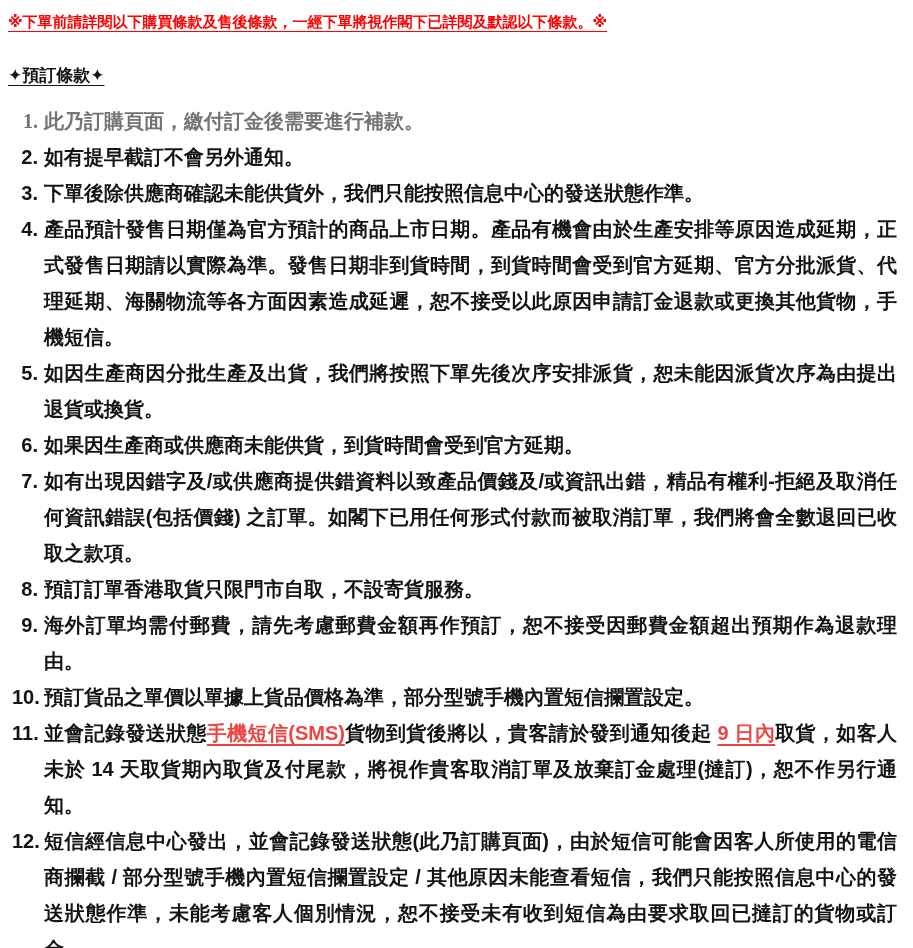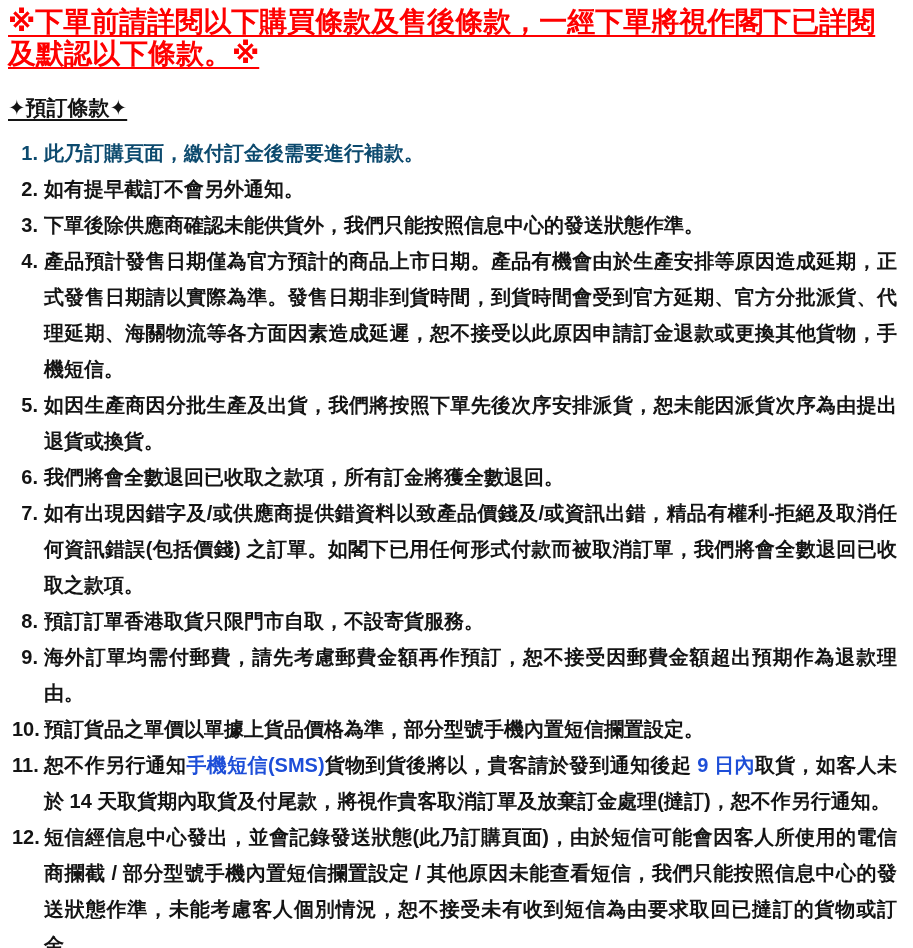--- a/index.html
+++ b/index.html
@@ -9,29 +9,29 @@
     font-family: "Liberation Sans", "DejaVu Sans", sans-serif;
     font-weight: bold;
     color: #141414;
   }
   .page {
     width: 913px;
     min-height: 948px;
     padding: 6px 16px 12px 6px;
   }
   .header-notice {
-    font-size: 28px;
+    font-size: 15px;
     line-height: 32px;
     color: #ff0000;
     text-decoration: underline;
     text-underline-offset: 4px;
     margin-left: 2px;
   }
   .section-title {
-    font-size: 21px;
+    font-size: 17px;
     line-height: 32px;
     margin-top: 22px;
     margin-left: 2px;
     color: #141414;
     text-decoration: underline;
     text-underline-offset: 4px;
     display: inline-block;
   }
   ol.terms {
     list-style: none;
@@ -48,23 +48,24 @@
     text-align: justify;
   }
   ol.terms li::before {
     content: counter(term) ".";
     position: absolute;
     left: 0;
     top: 0;
     width: 26px;
     text-align: right;
   }
-  ol.terms li.red { color: #0c4a6e; }
+  ol.terms li.red { color: #737373; font-family: Liberation Serif, serif; }
   .hl-red {
-    color: #1d4ed8;
+    color: #ef4444;
+    text-decoration: underline;
     text-underline-offset: 4px;
   }
   a.link {
     color: #0000ee;
     text-decoration: underline;
     text-underline-offset: 4px;
     cursor: pointer;
   }
 </style>
 </head>
@@ -74,22 +75,22 @@
   <p class="header-notice">※下單前請詳閱以下購買條款及售後條款，一經下單將視作閣下已詳閱及默認以下條款。※</p>
 
   <h2 class="section-title">✦預訂條款✦</h2>
 
   <ol class="terms">
       <li class="red"><span>此乃訂購頁面，繳付訂金後需要進行補款。</span></li>
       <li><span>如有提早截訂不會另外通知。</span></li>
       <li><span>下單後除供應商確認未能供貨外，我們只能按照信息中心的發送狀態作準。</span></li>
       <li><span>產品預計發售日期僅為官方預計的商品上市日期。產品有機會由於生產安排等原因造成延期，正式發售日期請以實際為準。發售日期非到貨時間，到貨時間會受到官方延期、官方分批派貨、代理延期、海關物流等各方面因素造成延遲，恕不接受以此原因申請訂金退款或更換其他貨物，手機短信。</span></li>
       <li><span>如因生產商因分批生產及出貨，我們將按照下單先後次序安排派貨，恕未能因派貨次序為由提出退貨或換貨。</span></li>
-      <li><span>我們將會全數退回已收取之款項，所有訂金將獲全數退回。</span></li>
+      <li><span>如果因生產商或供應商未能供貨，到貨時間會受到官方延期。</span></li>
       <li><span>如有出現因錯字及/或供應商提供錯資料以致產品價錢及/或資訊出錯，精品有權利-拒絕及取消任何資訊錯誤(包括價錢) 之訂單。如閣下已用任何形式付款而被取消訂單，我們將會全數退回已收取之款項。</span></li>
       <li><span>預訂訂單香港取貨只限門市自取，不設寄貨服務。</span></li>
       <li><span>海外訂單均需付郵費，請先考慮郵費金額再作預訂，恕不接受因郵費金額超出預期作為退款理由。</span></li>
       <li><span>預訂貨品之單價以單據上貨品價格為準，部分型號手機內置短信攔置設定。</span></li>
-      <li><span>恕不作另行通知</span><span class="hl-red">手機短信(SMS)</span><span>貨物到貨後將以，貴客請於發到通知後起 </span><span class="hl-red">9 日內</span><span>取貨，如客人未於 14 天取貨期內取貨及付尾款，將視作貴客取消訂單及放棄訂金處理(撻訂)，恕不作另行通知。</span></li>
+      <li><span>並會記錄發送狀態</span><span class="hl-red">手機短信(SMS)</span><span>貨物到貨後將以，貴客請於發到通知後起 </span><span class="hl-red">9 日內</span><span>取貨，如客人未於 14 天取貨期內取貨及付尾款，將視作貴客取消訂單及放棄訂金處理(撻訂)，恕不作另行通知。</span></li>
       <li><span>短信經信息中心發出，並會記錄發送狀態(此乃訂購頁面)，由於短信可能會因客人所使用的電信商攔截 / 部分型號手機內置短信攔置設定 / 其他原因未能查看短信，我們只能按照信息中心的發送狀態作準，未能考慮客人個別情況，恕不接受未有收到短信為由要求取回已撻訂的貨物或訂金。</span></li>
       <li><span>有關更多網店購物詳情，請參閱 </span><a href="#" class="link">網店購物須知</a><span> 。</span></li>
     </ol>
 </div>
 
 </body></html>

